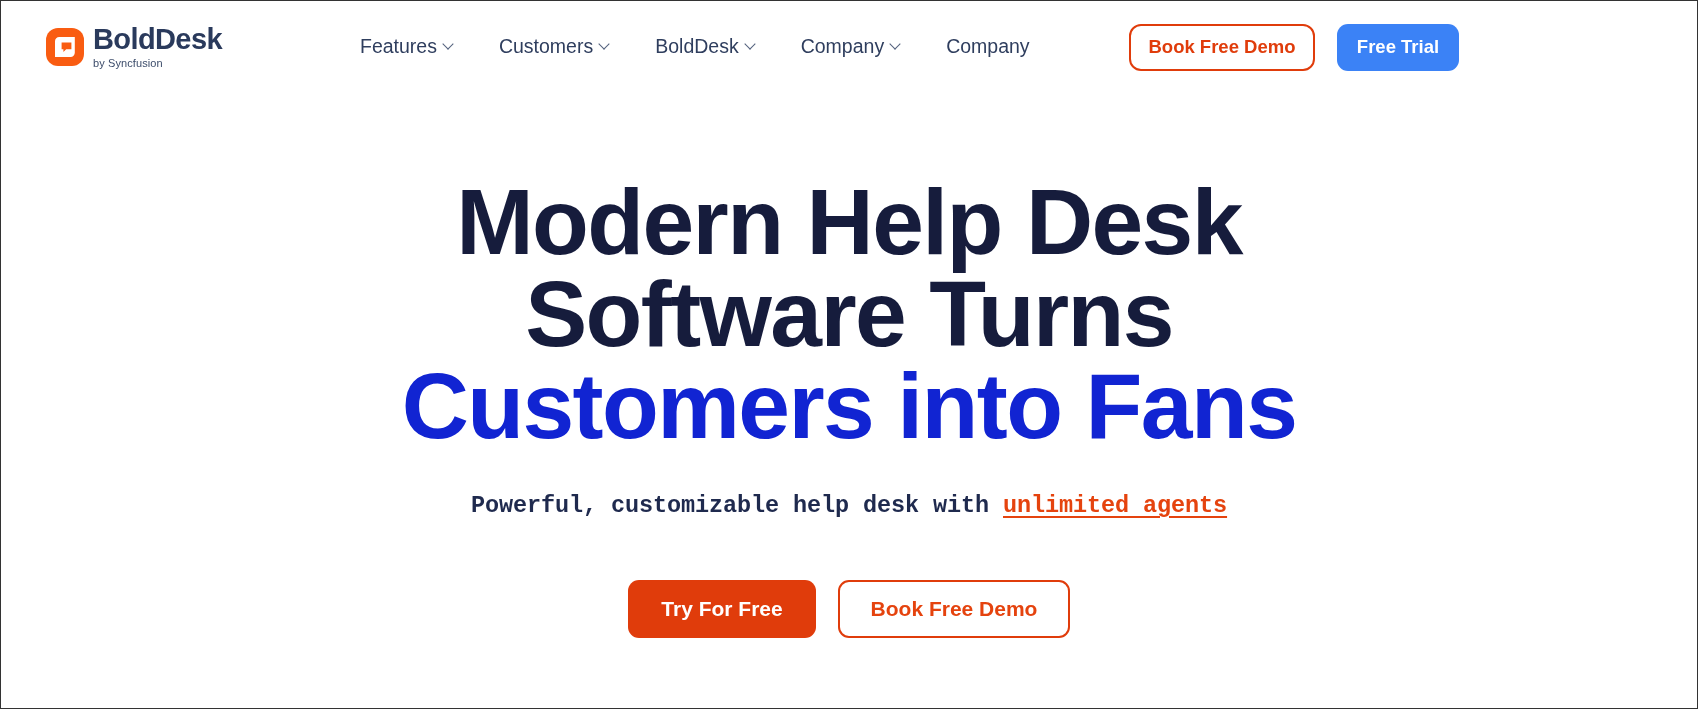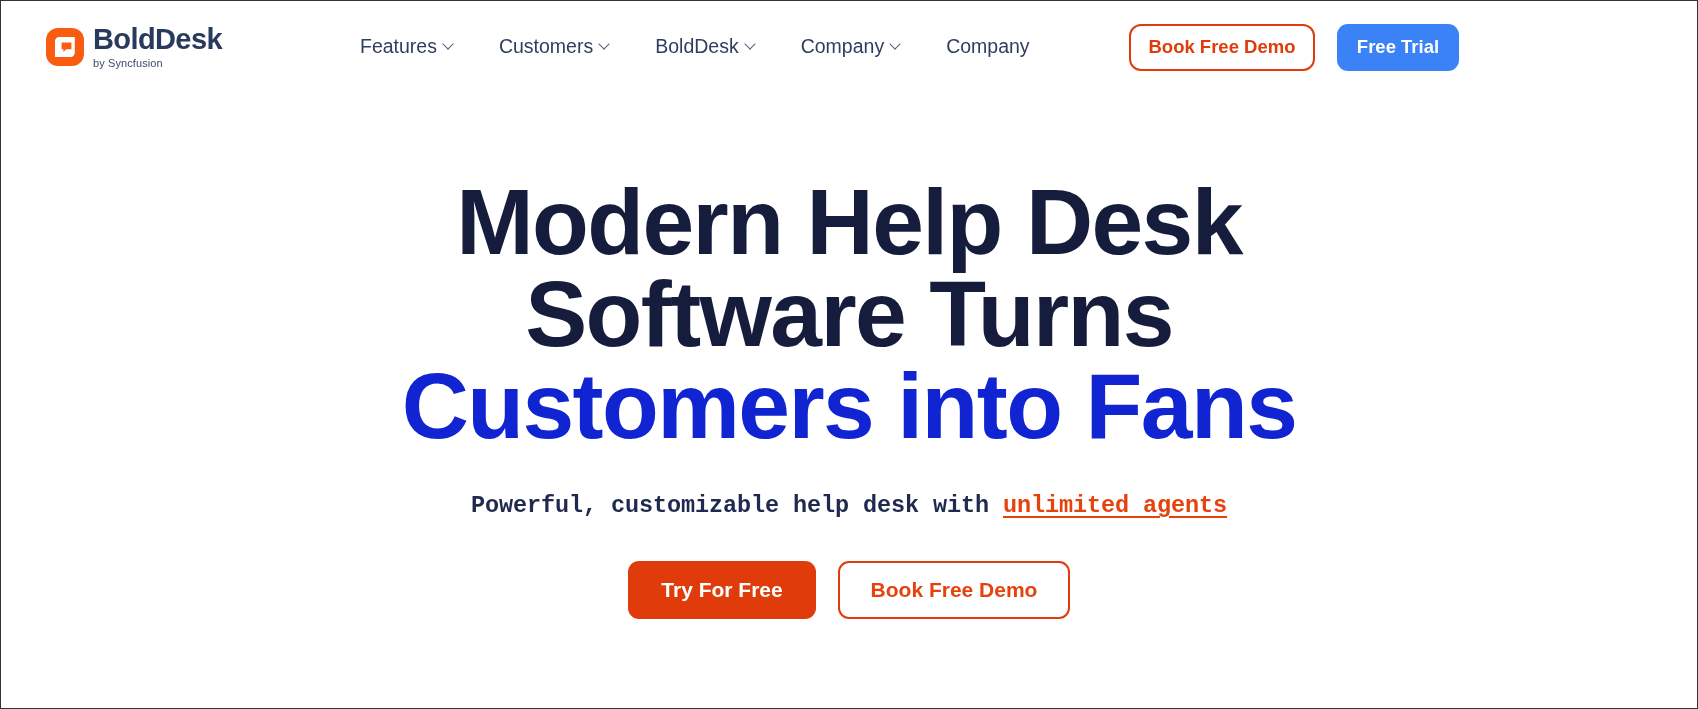--- a/index.html
+++ b/index.html
@@ -166,21 +166,21 @@
   }
   #hero-subtitle .sub-link {
     color:#E5430E;
     text-decoration:underline;
     text-underline-offset:4px;
     text-decoration-thickness:2px;
     cursor:pointer;
   }
 
   #hero-ctas {
-    margin-top:42px;
+    margin-top:61px;
     display:flex;
     align-items:center;
     gap:22px;
   }
   #btn-try-free {
     width:188px; height:58px;
     border:none;
     border-radius:11px;
     background:#E03C0B;
     color:#ffffff;

